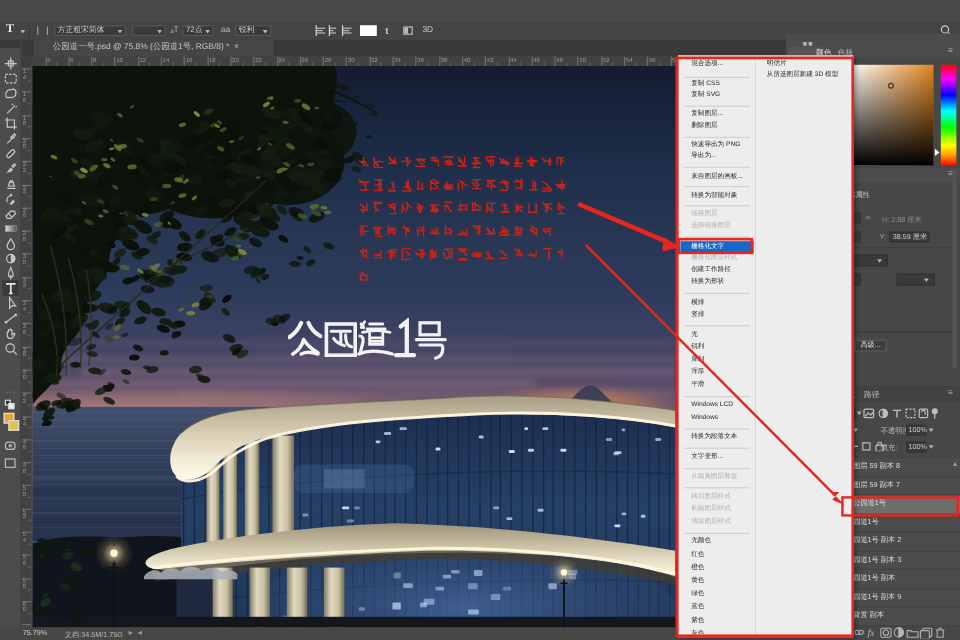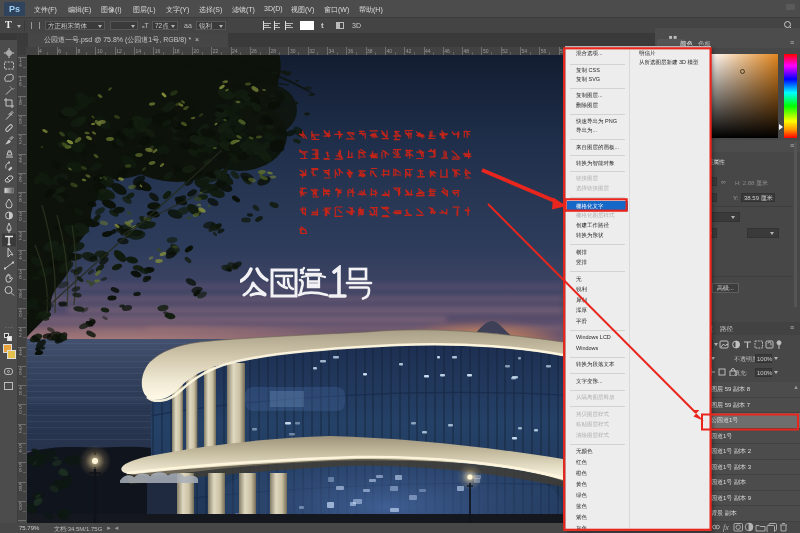--- a/index.html
+++ b/index.html
@@ -4,35 +4,20 @@
 html,body{margin:0;padding:0;}
 body{width:800px;height:533px;overflow:hidden;background:#4a4a4a;font-family:"Liberation Sans",sans-serif;}
 *{box-sizing:border-box;}
 .abs{position:absolute;}
 #stage{position:relative;width:800px;height:533px;}
 .tri{width:0;height:0;border-left:2.5px solid transparent;border-right:2.5px solid transparent;border-top:3px solid #b5b5b5;}
 </style></head>
 <body>
 <div id="stage">
 
-<div class="abs" style="left:0;top:0;width:800px;height:18px;background:#4c4c4c;border-bottom:1px solid #3c3c3c">
-<div class="abs" style="left:4px;top:2px;width:21px;height:14px;background:#30435c;color:#9fd1f5;font-size:9px;font-weight:bold;text-align:center;line-height:14px">Ps</div>
-<div class="abs" style="left:34px;top:5px;font-size:7px;color:#dcdcdc">文件(F)</div>
-<div class="abs" style="left:68px;top:5px;font-size:7px;color:#dcdcdc">编辑(E)</div>
-<div class="abs" style="left:101px;top:5px;font-size:7px;color:#dcdcdc">图像(I)</div>
-<div class="abs" style="left:133px;top:5px;font-size:7px;color:#dcdcdc">图层(L)</div>
-<div class="abs" style="left:166px;top:5px;font-size:7px;color:#dcdcdc">文字(Y)</div>
-<div class="abs" style="left:199px;top:5px;font-size:7px;color:#dcdcdc">选择(S)</div>
-<div class="abs" style="left:232px;top:5px;font-size:7px;color:#dcdcdc">滤镜(T)</div>
-<div class="abs" style="left:264px;top:5px;font-size:7px;color:#dcdcdc">3D(D)</div>
-<div class="abs" style="left:291px;top:5px;font-size:7px;color:#dcdcdc">视图(V)</div>
-<div class="abs" style="left:324px;top:5px;font-size:7px;color:#dcdcdc">窗口(W)</div>
-<div class="abs" style="left:359px;top:5px;font-size:7px;color:#dcdcdc">帮助(H)</div>
-<div class="abs" style="left:786px;top:4px;width:9px;height:6px;background:#5a5a5a;border-radius:1px"></div>
-</div>
 <div class="abs" style="left:0;top:18px;width:800px;height:15px;background:#444">
 <div class="abs" style="left:5px;top:1px;color:#eee;font-size:10px;font-weight:bold;font-family:'Liberation Serif',serif">T</div>
 <div class="abs tri" style="left:17px;top:7px"></div>
 <div class="abs" style="left:24px;top:2px;width:1px;height:11px;background:#393939"></div>
 <div class="abs" style="left:31px;top:4px;width:9px;height:7px;border:1px solid #999;border-top:none;border-bottom:none"></div>
 <div class="abs" style="left:45px;top:3px;width:60px;height:9px;background:#3a3a3a;border:1px solid #565656;color:#ccc;font-size:6.5px;line-height:8px;padding-left:2px">方正粗宋简体</div>
 <div class="abs tri" style="left:98px;top:7px"></div>
 <div class="abs" style="left:110px;top:3px;width:28px;height:9px;background:#3a3a3a;border:1px solid #565656;color:#ccc;font-size:6.5px;line-height:8px;padding-left:2px"></div>
 <div class="abs tri" style="left:131px;top:7px"></div>
 <div class="abs" style="left:142px;top:4px;color:#bbb;font-size:7px">ₐT</div>

